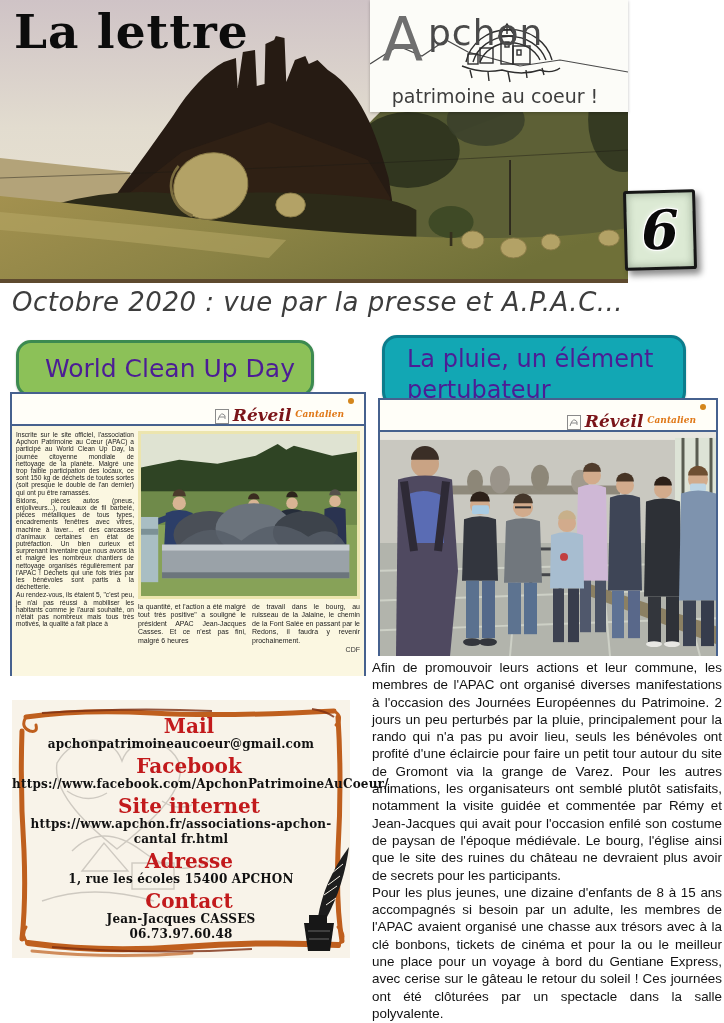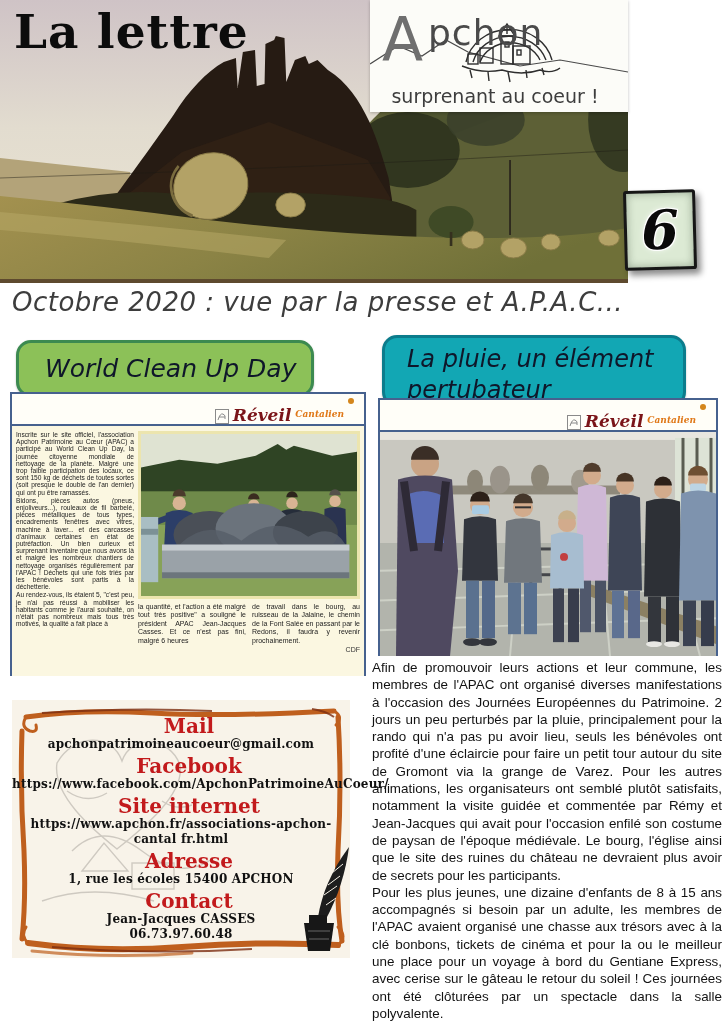--- a/index.html
+++ b/index.html
@@ -19,21 +19,21 @@
     border: 3px solid #161616; border-radius: 3px; transform: rotate(-1.5deg);
     box-shadow: 4px 5px 6px rgba(0,0,0,.45), inset 0 0 8px rgba(20,40,20,.35);
     display: flex; align-items: center; justify-content: center; }
   .issue-badge span { font-family: "DejaVu Serif", serif; font-style: italic; font-weight: 700; font-size: 54px; color: #0a0a0a;
     text-shadow: 1px 1px 0 #fff, -1px -1px 0 #fff, 1px -1px 0 #fff, -1px 1px 0 #fff, 0 0 6px rgba(255,255,255,.9); }
 
   
   .subtitle { position: absolute; left: 12px; top: 287px; font-family: "DejaVu Sans", sans-serif; font-style: italic; font-size: 26px; color: #3d3d3d; letter-spacing: .5px; }
 
   
-  .topic-btn { position: absolute; color: #0f172a; font-family: "DejaVu Sans", sans-serif; font-style: italic; border-radius: 15px; box-shadow: 0 1px 2px rgba(0,0,0,.25); }
+  .topic-btn { position: absolute; color: #4c1d95; font-family: "DejaVu Sans", sans-serif; border-radius: 15px; box-shadow: 0 1px 2px rgba(0,0,0,.25); }
   .btn-green { left: 16px; top: 340px; width: 298px; height: 57px; background: #8cc158; border: 3px solid #3c8a50; font-size: 25px; display: flex; align-items: center; padding-left: 26px; }
   .btn-teal { left: 382px; top: 335px; width: 304px; height: 72px; background: #12a7b4; border: 3px solid #0b7c8c; font-size: 24px; line-height: 1.3; padding: 6px 10px 0 22px; }
 
   
   .clip-box { position: absolute; background: #fff; border: 2px solid #46618e; }
   .left-clip { left: 10px; top: 392px; width: 356px; height: 284px; }
   .right-clip { left: 378px; top: 398px; width: 340px; height: 258px; }
   .masthead { height: 32px; border-bottom: 2px solid #46618e; background: #fffef8; display: flex; align-items: flex-end; justify-content: flex-end; gap: 4px; padding-right: 10px; }
   .mh-emblem { width: 14px; height: 15px; }
   .mh-title { font-family: "DejaVu Serif", serif; font-style: italic; font-weight: 700; font-size: 17px; color: #7a1418; line-height: 1; }
@@ -126,21 +126,21 @@
           <rect x="135" y="42" width="4" height="5"></rect>
           <rect x="147" y="50" width="4" height="5"></rect>
           <rect x="110" y="48" width="13" height="15"></rect>
           <rect x="98" y="54" width="10" height="10"></rect>
           <path d="M92,66 q20,8 40,4 q20,6 38,0 q12,4 20,-2"></path>
           <path d="M100,70 l2,8 M118,72 l1,9 M138,72 l2,10 M156,70 l1,8 M172,68 l2,7"></path>
         </g>
       </svg>
       <span class="logo-a">A</span>
       <span class="logo-pchon">pchon</span>
-      <div class="logo-tagline">surprenant au coeur !</div>
+      <div class="logo-tagline">patrimoine au coeur !</div>
     </div>
 
     <div class="issue-badge">
       <span>6</span>
     </div>
   </div>
 
   <div class="subtitle">Octobre 2020 : vue par la presse et A.P.A.C...</div>
 
   <div class="topic-btn btn-green">World Clean Up Day</div>

